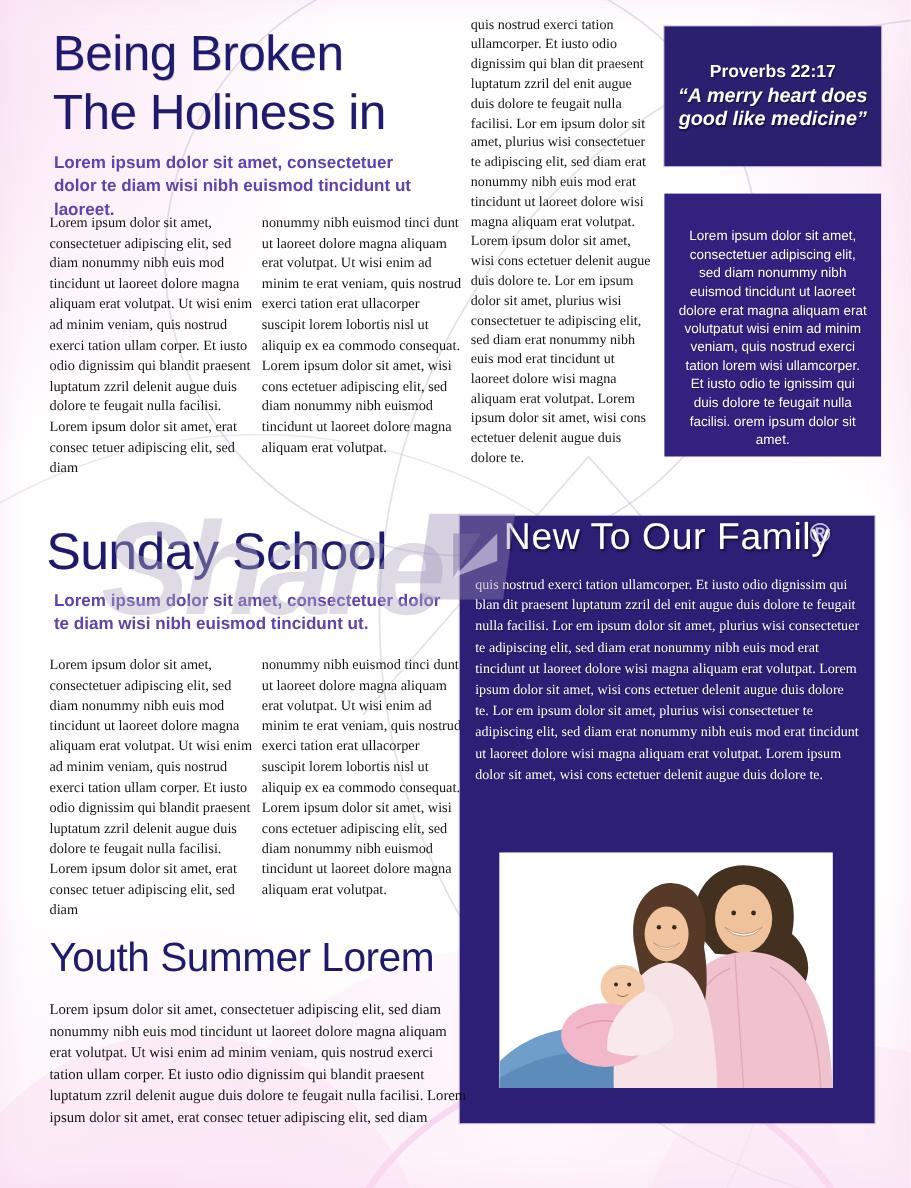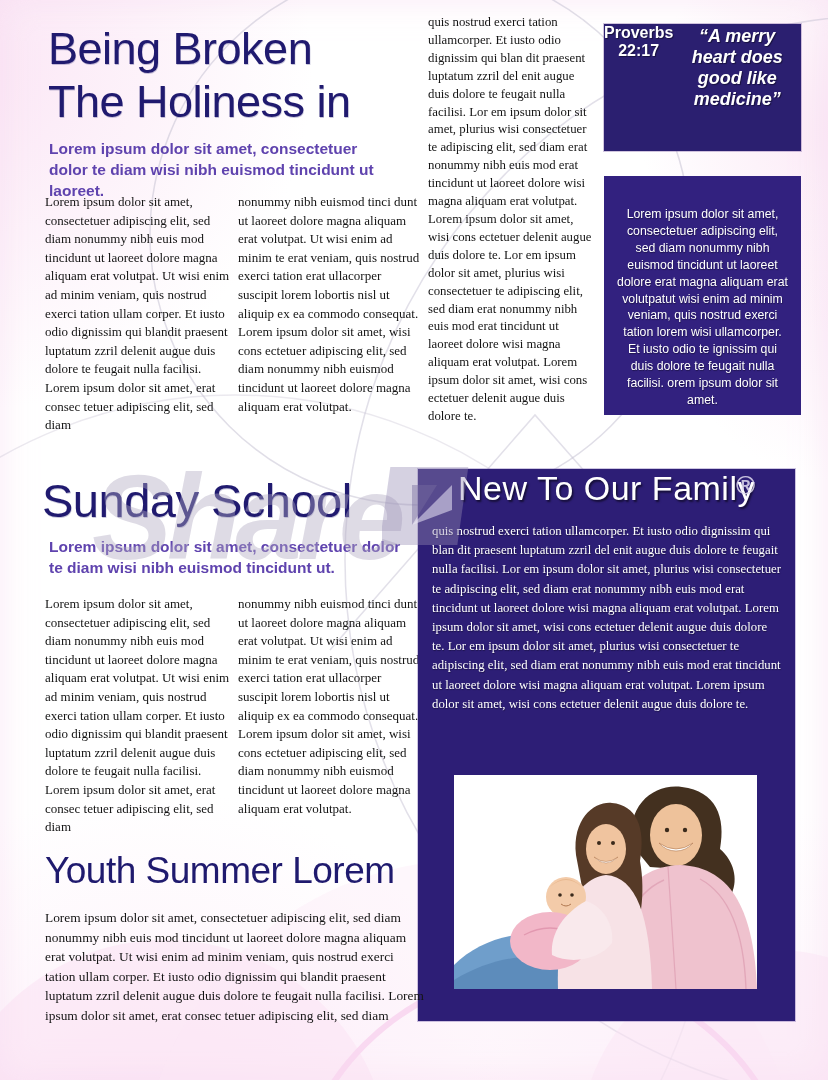--- a/index.html
+++ b/index.html
@@ -20,21 +20,21 @@
   .serif{font-family:"Liberation Serif",serif;color:#141414;}
 
   .headline{color:#201a6f;font-size:45px;line-height:53px;letter-spacing:-0.5px;text-shadow:0.5px 0.5px 0 rgba(32,26,111,0.25);}
   .kicker{color:#5f43ae;font-weight:bold;font-size:15.5px;line-height:21px;}
 
   .bodycol{font-size:13.0px;line-height:18.6px;text-align:left;}
   .col3{font-size:12.8px;line-height:17.9px;}
 
   .versebox{
     left:604px;top:24px;width:197px;height:127px;background:#2b1f70;color:#ffffff;
-    display:flex;flex-direction:row;justify-content:center;text-align:center;
+    display:flex;flex-direction:column;justify-content:center;text-align:center;
     box-shadow:0 0 0 1px rgba(120,90,160,0.35);
   }
   .versebox .ref{font-weight:bold;font-size:16px;text-shadow:1px 1px 1px rgba(0,0,0,0.45);}
   .versebox .quote{font-weight:bold;font-style:italic;font-size:18px;line-height:21px;padding:2px 10px 0 10px;text-shadow:1px 1px 1px rgba(0,0,0,0.45);}
 
   .sidebox{
     left:604px;top:176px;width:197px;height:239px;background:#32217f;color:#ffffff;
     font-size:12.3px;line-height:16.9px;text-align:center;box-sizing:border-box;padding:30px 13px 0 13px;
     text-shadow:0.5px 0.5px 1px rgba(0,0,0,0.4);
   }

